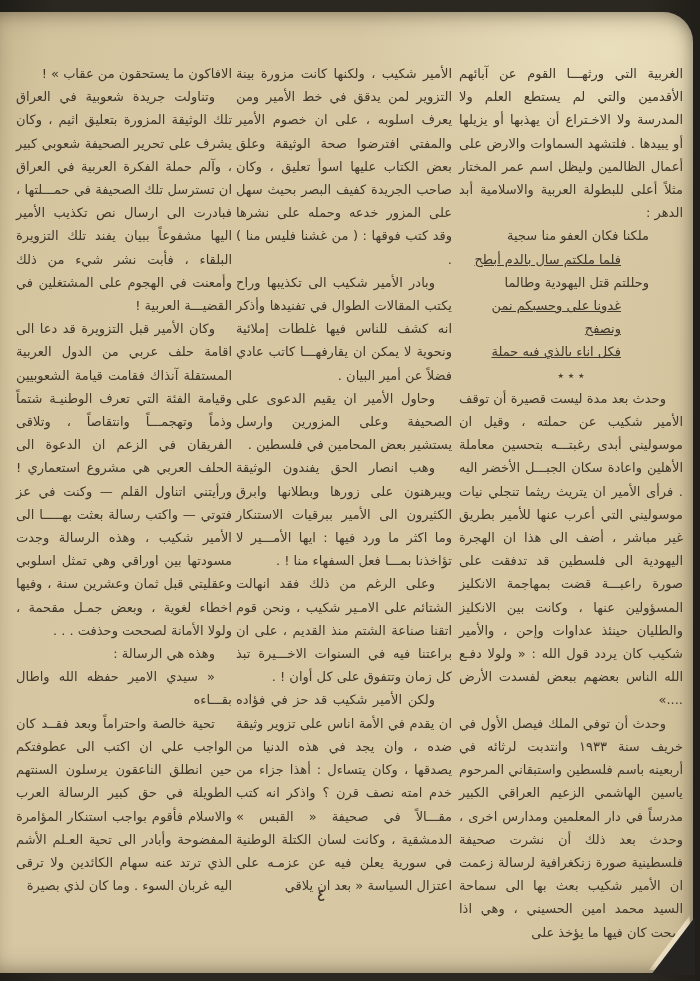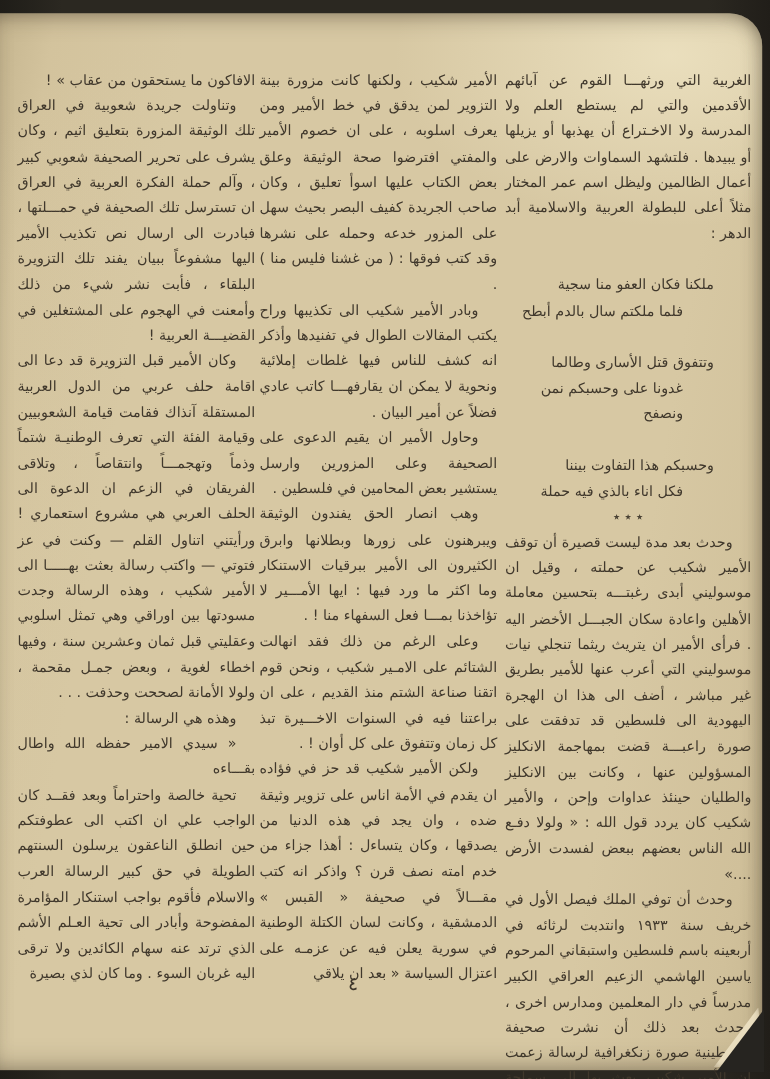--- a/index.html
+++ b/index.html
@@ -75,22 +75,22 @@
   }
   .col-right  { right: 10px;  width: 224px; }
   .col-middle { right: 241px; width: 216px; }
   .col-left   { right: 461px; width: 216px; }
   .para { margin: 0; }
   .para.indent { text-indent: 17px; }
   .verse-line {
     text-align: right;
     text-align-last: right;
   }
-  .verse-line.hemi-a { padding-right: 34px; margin-top: 24px; }
-  .verse-line.hemi-b { padding-right: 62px; }
+  .verse-line.hemi-a { padding-right: 34px; }
+  .verse-line.hemi-b { padding-right: 62px; text-decoration: underline; }
   .separator {
     text-align: center;
     text-align-last: center;
     letter-spacing: 10px;
     font-size: 12px;
     color: #4a4234;
   }
   .page-number {
     position: absolute;
     top: 872px;
@@ -107,23 +107,22 @@
 <div class="scan-frame">
   <div class="paper">
 
     <div class="text-layer">
 
       <div class="col col-right">
         <p class="para">الغربية التي ورثهـــا القوم عن آبائهم الأقدمين والتي لم يستطع العلم ولا المدرسة ولا الاخـتراع أن يهذبها أو يزيلها أو يبيدها . فلتشهد السماوات والارض على أعمال الظالمين وليظل اسم عمر المختار مثلاً أعلى للبطولة العربية والاسلامية أبد الدهر :</p>
         <div>
           <div class="verse-line hemi-a">ملكنا فكان العفو منا سجية</div>
           <div class="verse-line hemi-b">فلما ملكتم سال بالدم أبطح</div>
-          <div class="verse-line hemi-a">وتتفوق قتل الأسارى وطالما</div>
+          <div class="verse-line hemi-a">وحللتم قتل اليهودية وطالما</div>
           <div class="verse-line hemi-b">غدونا على وحسبكم نمن ونصفح</div>
-          <div class="verse-line hemi-a">وحسبكم هذا التفاوت بيننا</div>
           <div class="verse-line hemi-b">فكل اناء بالذي فيه حملة</div>
         </div>
         <div class="separator">٭ ٭ ٭</div>
         <p class="para indent">وحدث بعد مدة ليست قصيرة أن توقف الأمير شكيب عن حملته ، وقيل ان موسوليني أبدى رغبتـــه بتحسين معاملة الأهلين واعادة سكان الجبـــل الأخضر اليه . فرأى الأمير ان يتريث ريثما تنجلي نيات موسوليني التي أعرب عنها للأمير بطريق غير مباشر ، أضف الى هذا ان الهجرة اليهودية الى فلسطين قد تدفقت على صورة راعبـــة قضت بمهاجمة الانكليز المسؤولين عنها ، وكانت بين الانكليز والطليان حينئذ عداوات وإحن ، والأمير شكيب كان يردد قول الله : « ولولا دفـع الله الناس بعضهم ببعض لفسدت الأرض ....»</p>
         <p class="para indent">وحدث أن توفي الملك فيصل الأول في خريف سنة ١٩٣٣ وانتدبت لرثائه في أربعينه باسم فلسطين واستبقاني المرحوم ياسين الهاشمي الزعيم العراقي الكبير مدرساً في دار المعلمين ومدارس اخرى ، وحدث بعد ذلك أن نشرت صحيفة فلسطينية صورة زنكغرافية لرسالة زعمت ان الأمير شكيب بعث بها الى سماحة السيد محمد امين الحسيني ، وهي اذا صحت كان فيها ما يؤخذ على</p>
       </div>
 
       <div class="col col-middle">
         <p class="para">الأمير شكيب ، ولكنها كانت مزورة بينة التزوير لمن يدقق في خط الأمير ومن يعرف اسلوبه ، على ان خصوم الأمير والمفتي افترضوا صحة الوثيقة وعلق بعض الكتاب عليها اسوأ تعليق ، وكان صاحب الجريدة كفيف البصر بحيث سهل على المزور خدعه وحمله على نشرها وقد كتب فوقها : ( من غشنا فليس منا ) .</p>
         <p class="para indent">وبادر الأمير شكيب الى تكذيبها وراح يكتب المقالات الطوال في تفنيدها وأذكر انه كشف للناس فيها غلطات إملائية ونحوية لا يمكن ان يقارفهـــا كاتب عادي فضلاً عن أمير البيان .</p>

